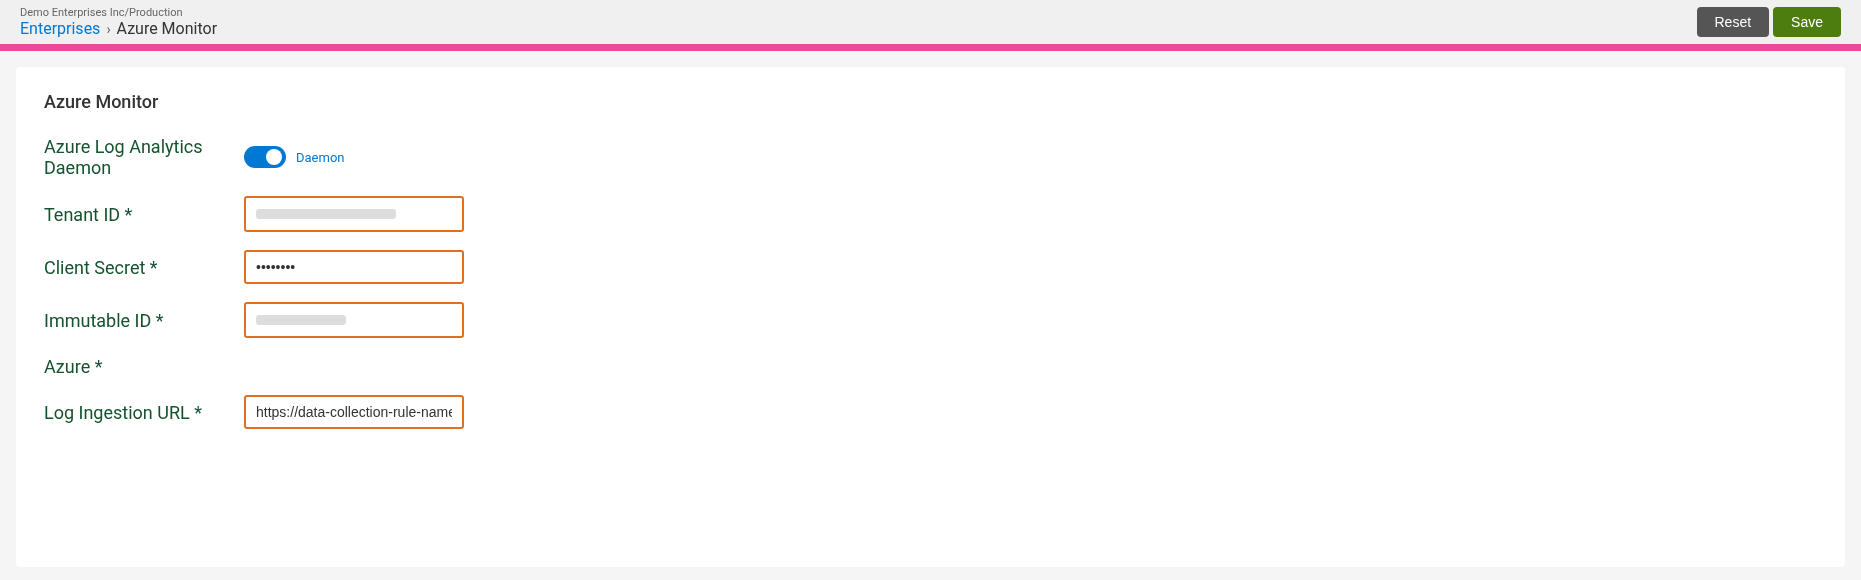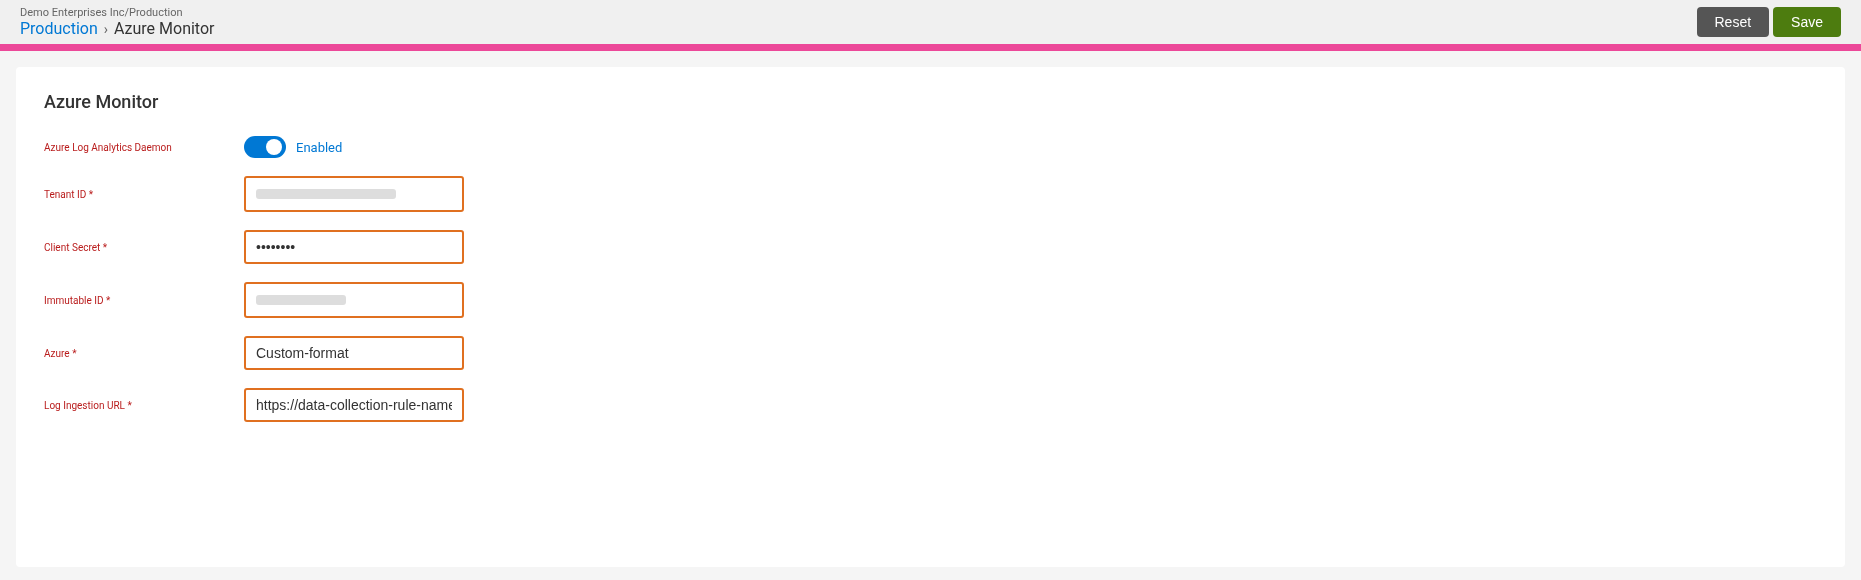--- a/index.html
+++ b/index.html
@@ -100,22 +100,22 @@
     }
 
     .form-row {
       display: flex;
       align-items: center;
       margin-bottom: 18px;
     }
 
     .form-label {
       width: 200px;
-      font-size: 10px;
-      color: #b91c1c;
+      font-size: 18px;
+      color: #14532d;
       flex-shrink: 0;
     }
 
     .toggle-container {
       display: flex;
       align-items: center;
       gap: 10px;
     }
 
     .toggle {
@@ -184,21 +184,21 @@
       vertical-align: middle;
     }
   </style>
 </head>
 <body>
 
 <div class="top-bar">
   <div class="breadcrumb-section">
     <span class="org-name">Demo Enterprises Inc/Production</span>
     <div class="breadcrumb">
-      <span class="breadcrumb-link">Production</span>
+      <span class="breadcrumb-link">Enterprises</span>
       <span class="breadcrumb-sep">›</span>
       <span class="breadcrumb-current">Azure Monitor</span>
     </div>
   </div>
   <div class="top-actions">
     <button class="btn-reset">Reset</button>
     <button class="btn-save">Save</button>
   </div>
 </div>
 
@@ -208,21 +208,21 @@
   <div class="form-section">
 
     <div class="form-row">
       <span class="form-label">Azure Log Analytics Daemon</span>
       <div class="toggle-container">
         <div class="toggle">
           <div class="toggle-track">
             <div class="toggle-thumb"></div>
           </div>
         </div>
-        <span class="toggle-label">Enabled</span>
+        <span class="toggle-label">Daemon</span>
       </div>
     </div>
 
     <div class="form-row">
       <span class="form-label">Tenant ID *</span>
       <div class="input-placeholder-box">
         <span class="placeholder-bar" style="width: 140px;"></span>
       </div>
     </div>
 
@@ -234,21 +234,20 @@
 
     <div class="form-row">
       <span class="form-label">Immutable ID *</span>
       <div class="input-placeholder-box">
         <span class="placeholder-bar" style="width: 90px;"></span>
       </div>
     </div>
 
     <div class="form-row">
       <span class="form-label">Azure *</span>
-      <input class="form-input" type="text" value="Custom-format" style="">
     </div>
 
     <div class="form-row">
       <span class="form-label">Log Ingestion URL *</span>
       <input class="form-input" type="text" value="https://data-collection-rule-name.r" style="">
     </div>
 
   </div>
 </div>
 

